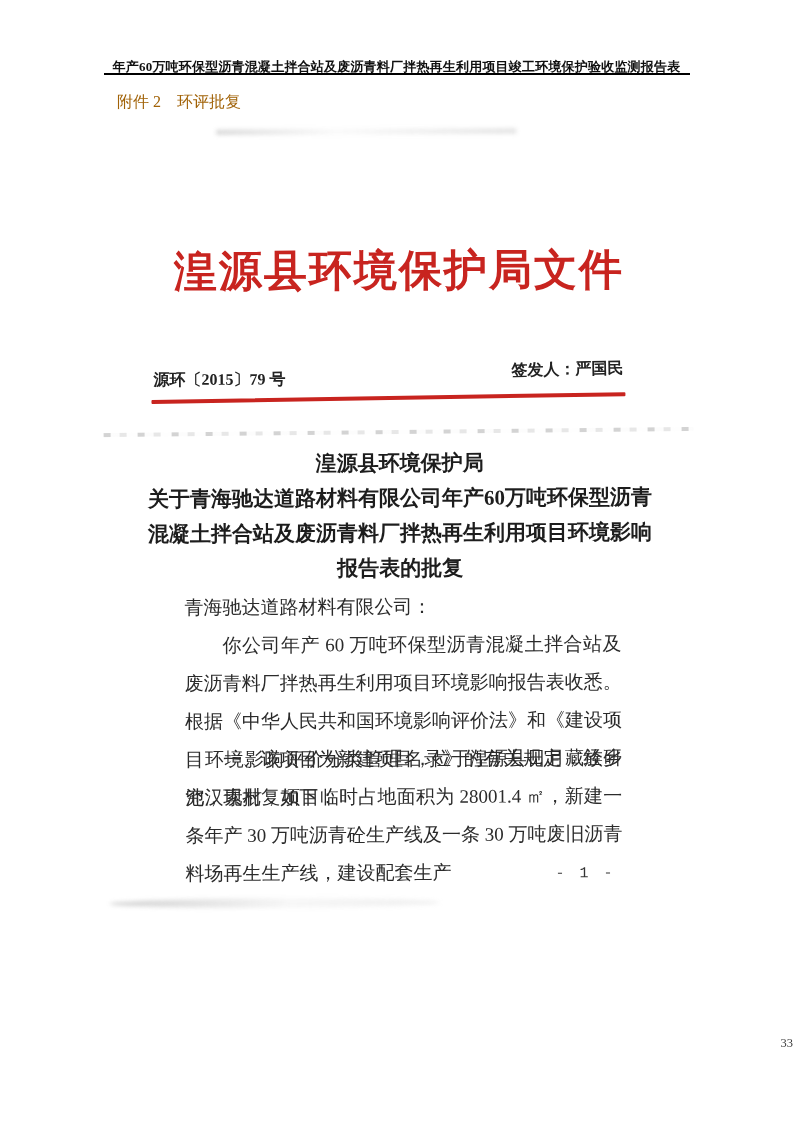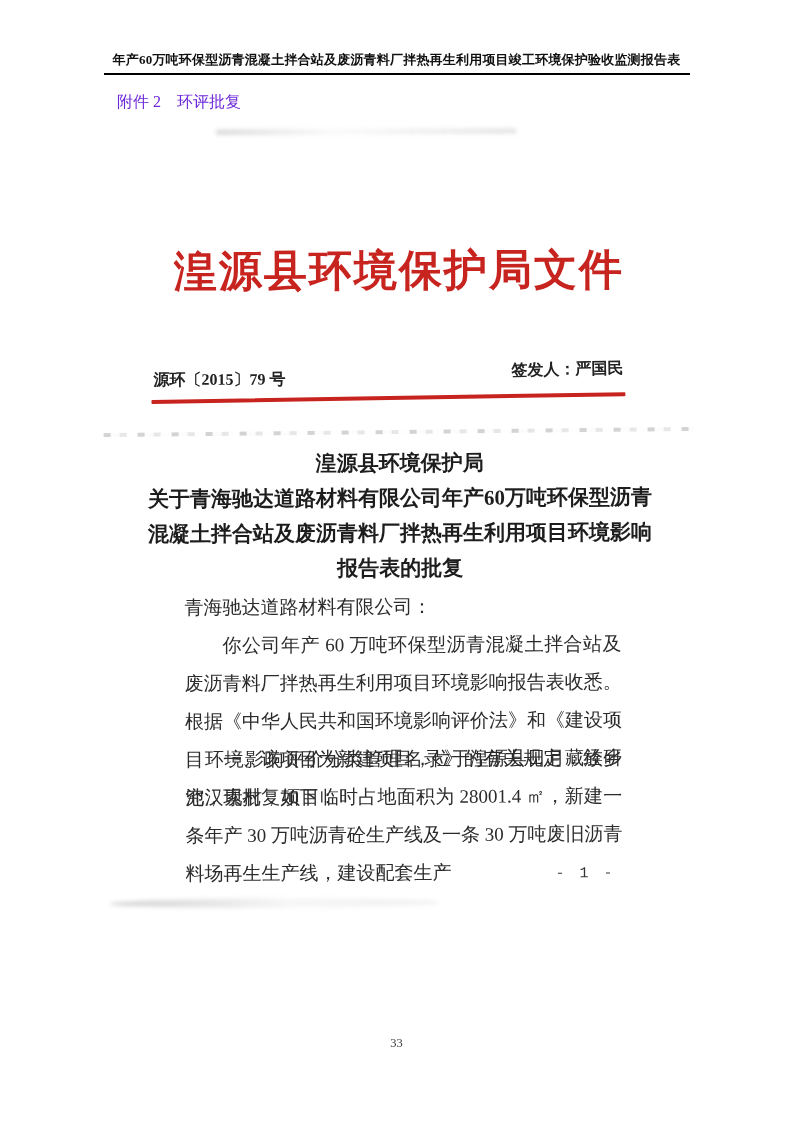--- a/index.html
+++ b/index.html
@@ -12,21 +12,21 @@
     width: 793px;
     height: 1122px;
     background: #ffffff;
     font-family: "Liberation Serif", "DejaVu Serif", serif;
     overflow: hidden;
   }
 
   
   .report-header {
     position: absolute;
-    top: 51px;
+    top: 58px;
     left: 0;
     width: 100%;
     text-align: center;
     font-size: 13px;
     font-weight: bold;
     color: #101010;
     letter-spacing: 0.2px;
     white-space: nowrap;
   }
   .report-header-rule {
@@ -35,28 +35,28 @@
     left: 104px;
     width: 586px;
     height: 2px;
     background: #000000;
   }
   .attachment-label {
     position: absolute;
     top: 92px;
     left: 117px;
     font-size: 16px;
-    color: #6d28d9;
+    color: #a16207;
   }
   .footer-pagenum {
     position: absolute;
     top: 1036px;
     left: 0;
     width: 100%;
-    text-align: center;
+    text-align: right;
     font-size: 12.5px;
     color: #3a3a3a;
   }
 
   
   .scan {
     position: absolute;
     left: 98px;
     top: 128px;
     width: 604px;

